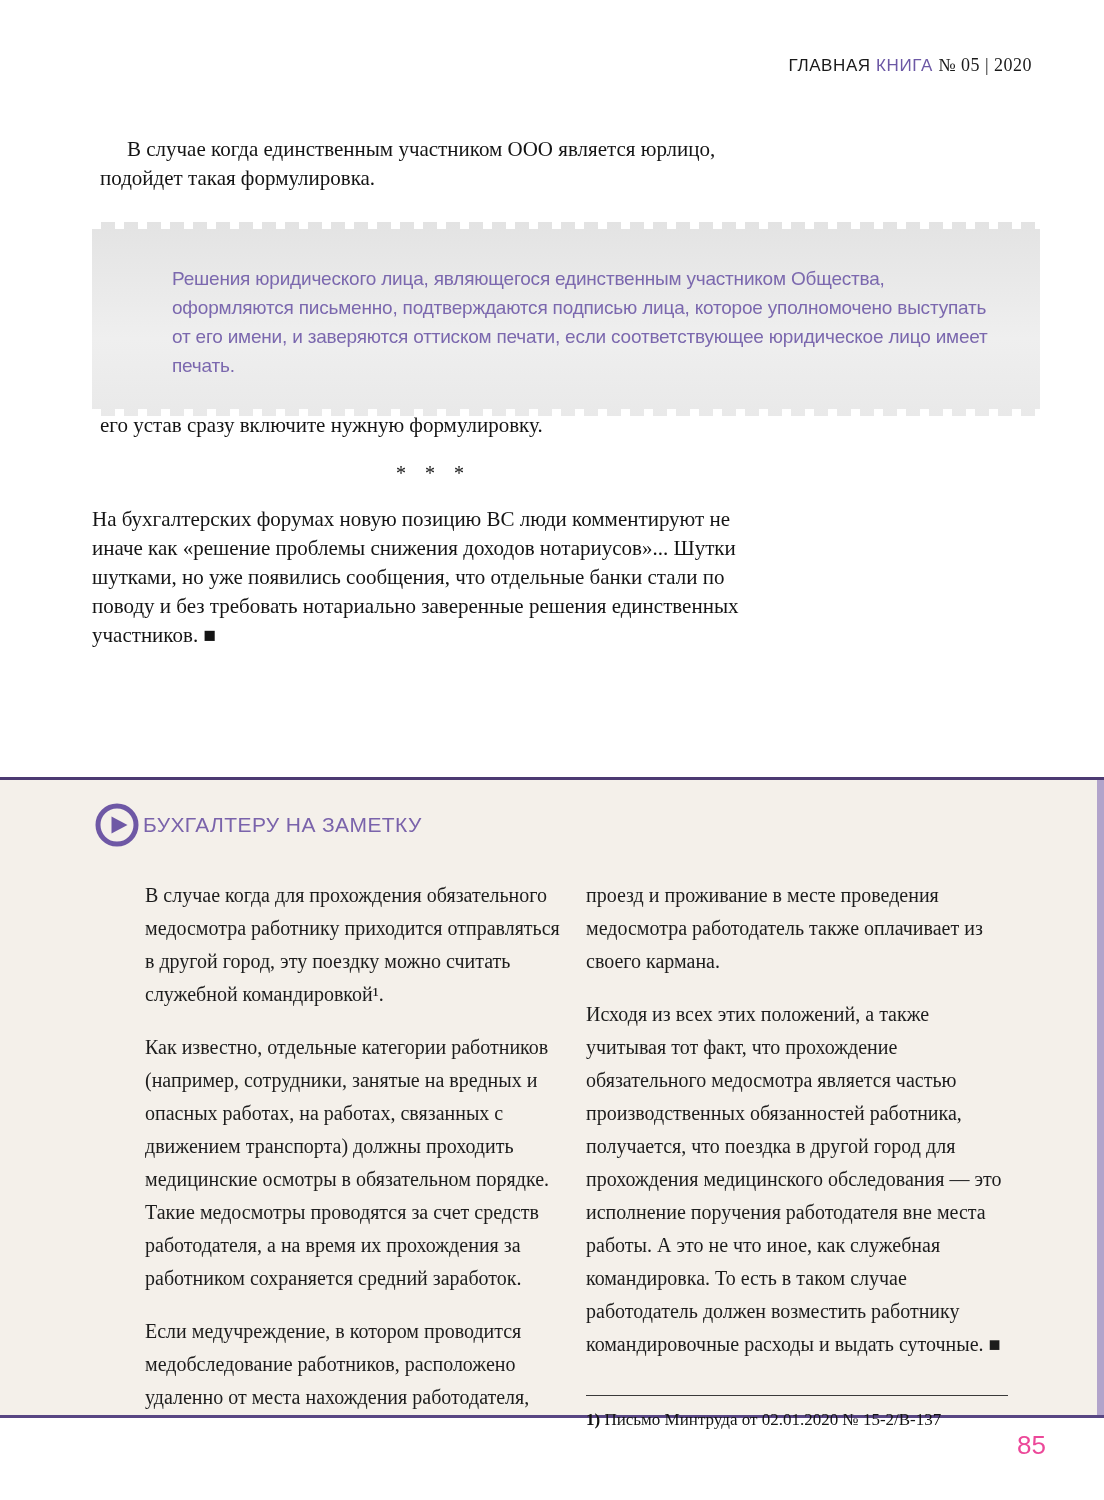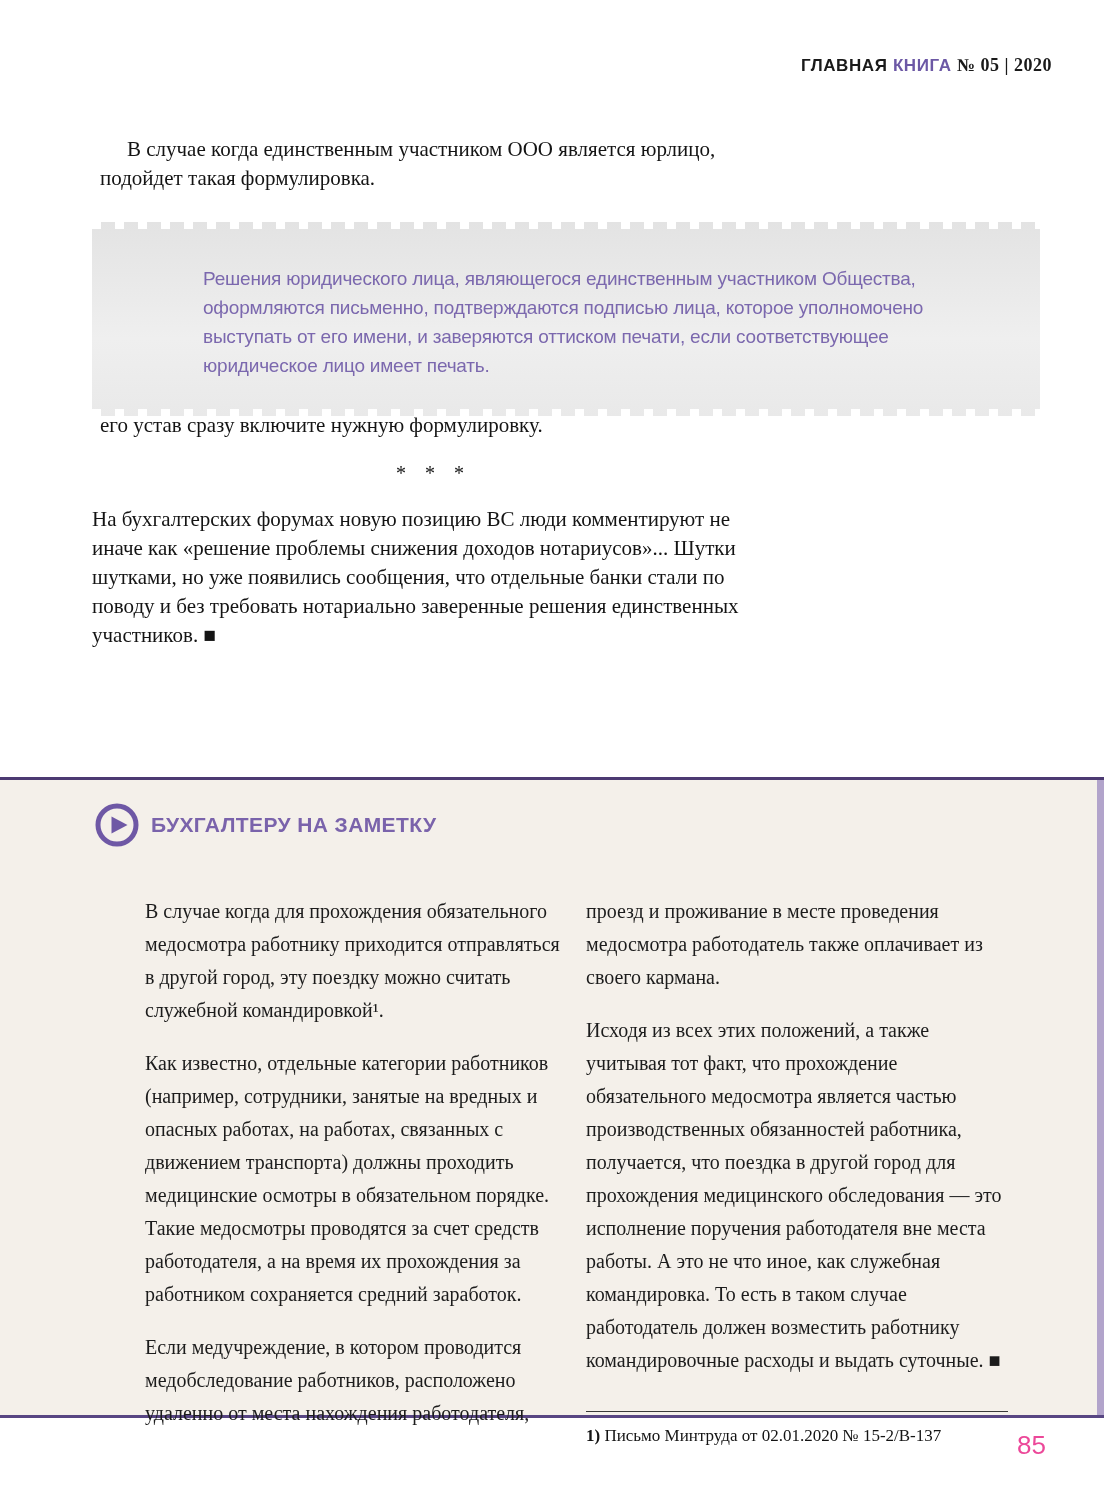--- a/index.html
+++ b/index.html
@@ -11,23 +11,23 @@
     background: #ffffff;
     font-family: "Liberation Serif", serif;
     color: #1a1a1a;
     overflow: hidden;
   }
 
   
   .running-head {
     position: absolute;
     top: 55px;
-    right: 52px;
-    font-family: "Liberation Sans", sans-serif;
-    font-weight: bold;
+    right: 72px;
+    font-family: "Liberation Sans", sans-serif;
+    font-weight: normal;
     font-size: 17px;
     letter-spacing: 0.6px;
     color: #1a1a1a;
     white-space: nowrap;
   }
   .running-head .brand-purple { color: #6c58a5; }
   .running-head .issue {
     font-family: "Liberation Serif", serif;
     font-size: 18px;
     letter-spacing: 0.5px;
@@ -57,21 +57,21 @@
   .para-3 { margin-top: 20px; }
 
   
   .quote-box {
     position: absolute;
     top: 222px;
     left: 92px;
     width: 948px;
     min-height: 148px;
     background: linear-gradient(180deg, #e3e3e3 0%, #efefef 60%, #e9e9e9 100%);
-    padding: 42px 34px 36px 111px;
+    padding: 42px 34px 36px 80px;
   }
   .quote-box::before, .quote-box::after {
     content: "";
     position: absolute;
     left: 0; right: 0;
     height: 7px;
     background-image: repeating-linear-gradient(90deg,
       #ffffff 0px, #ffffff 9px, rgba(255,255,255,0) 9px, rgba(255,255,255,0) 23px);
   }
   .quote-box::before { top: 0; }
@@ -97,42 +97,41 @@
   }
   .note-edge-bar {
     position: absolute;
     top: 0; bottom: 0; right: 0;
     width: 7px;
     background: #b2a4cb;
   }
   .rubric-row {
     display: flex;
     align-items: center;
-    gap: 12px;
+    gap: 4px;
     margin: 23px 0 0 95px;
-    font-weight: bold;
   }
   .rubric-icon { width: 44px; height: 44px; flex: 0 0 auto; }
   .rubric-label {
     font-family: "Liberation Sans", sans-serif;
     font-size: 21px;
     color: #7a63ab;
     letter-spacing: 0.4px;
   }
   .note-title {
     margin: 23px 74px 0 145px;
     font-size: 21px;
     font-weight: bold;
     color: #101010;
     letter-spacing: 0.2px;
   }
   .note-columns {
     display: flex;
     gap: 19px;
-    margin: 48px 74px 0 145px;
+    margin: 32px 74px 0 145px;
   }
   .note-col { width: 422px; }
   .note-col p {
     font-size: 20px;
     line-height: 33px;
     color: #1c1c1c;
     margin-bottom: 20px;
   }
   .footnote {
     margin-top: 34px;

